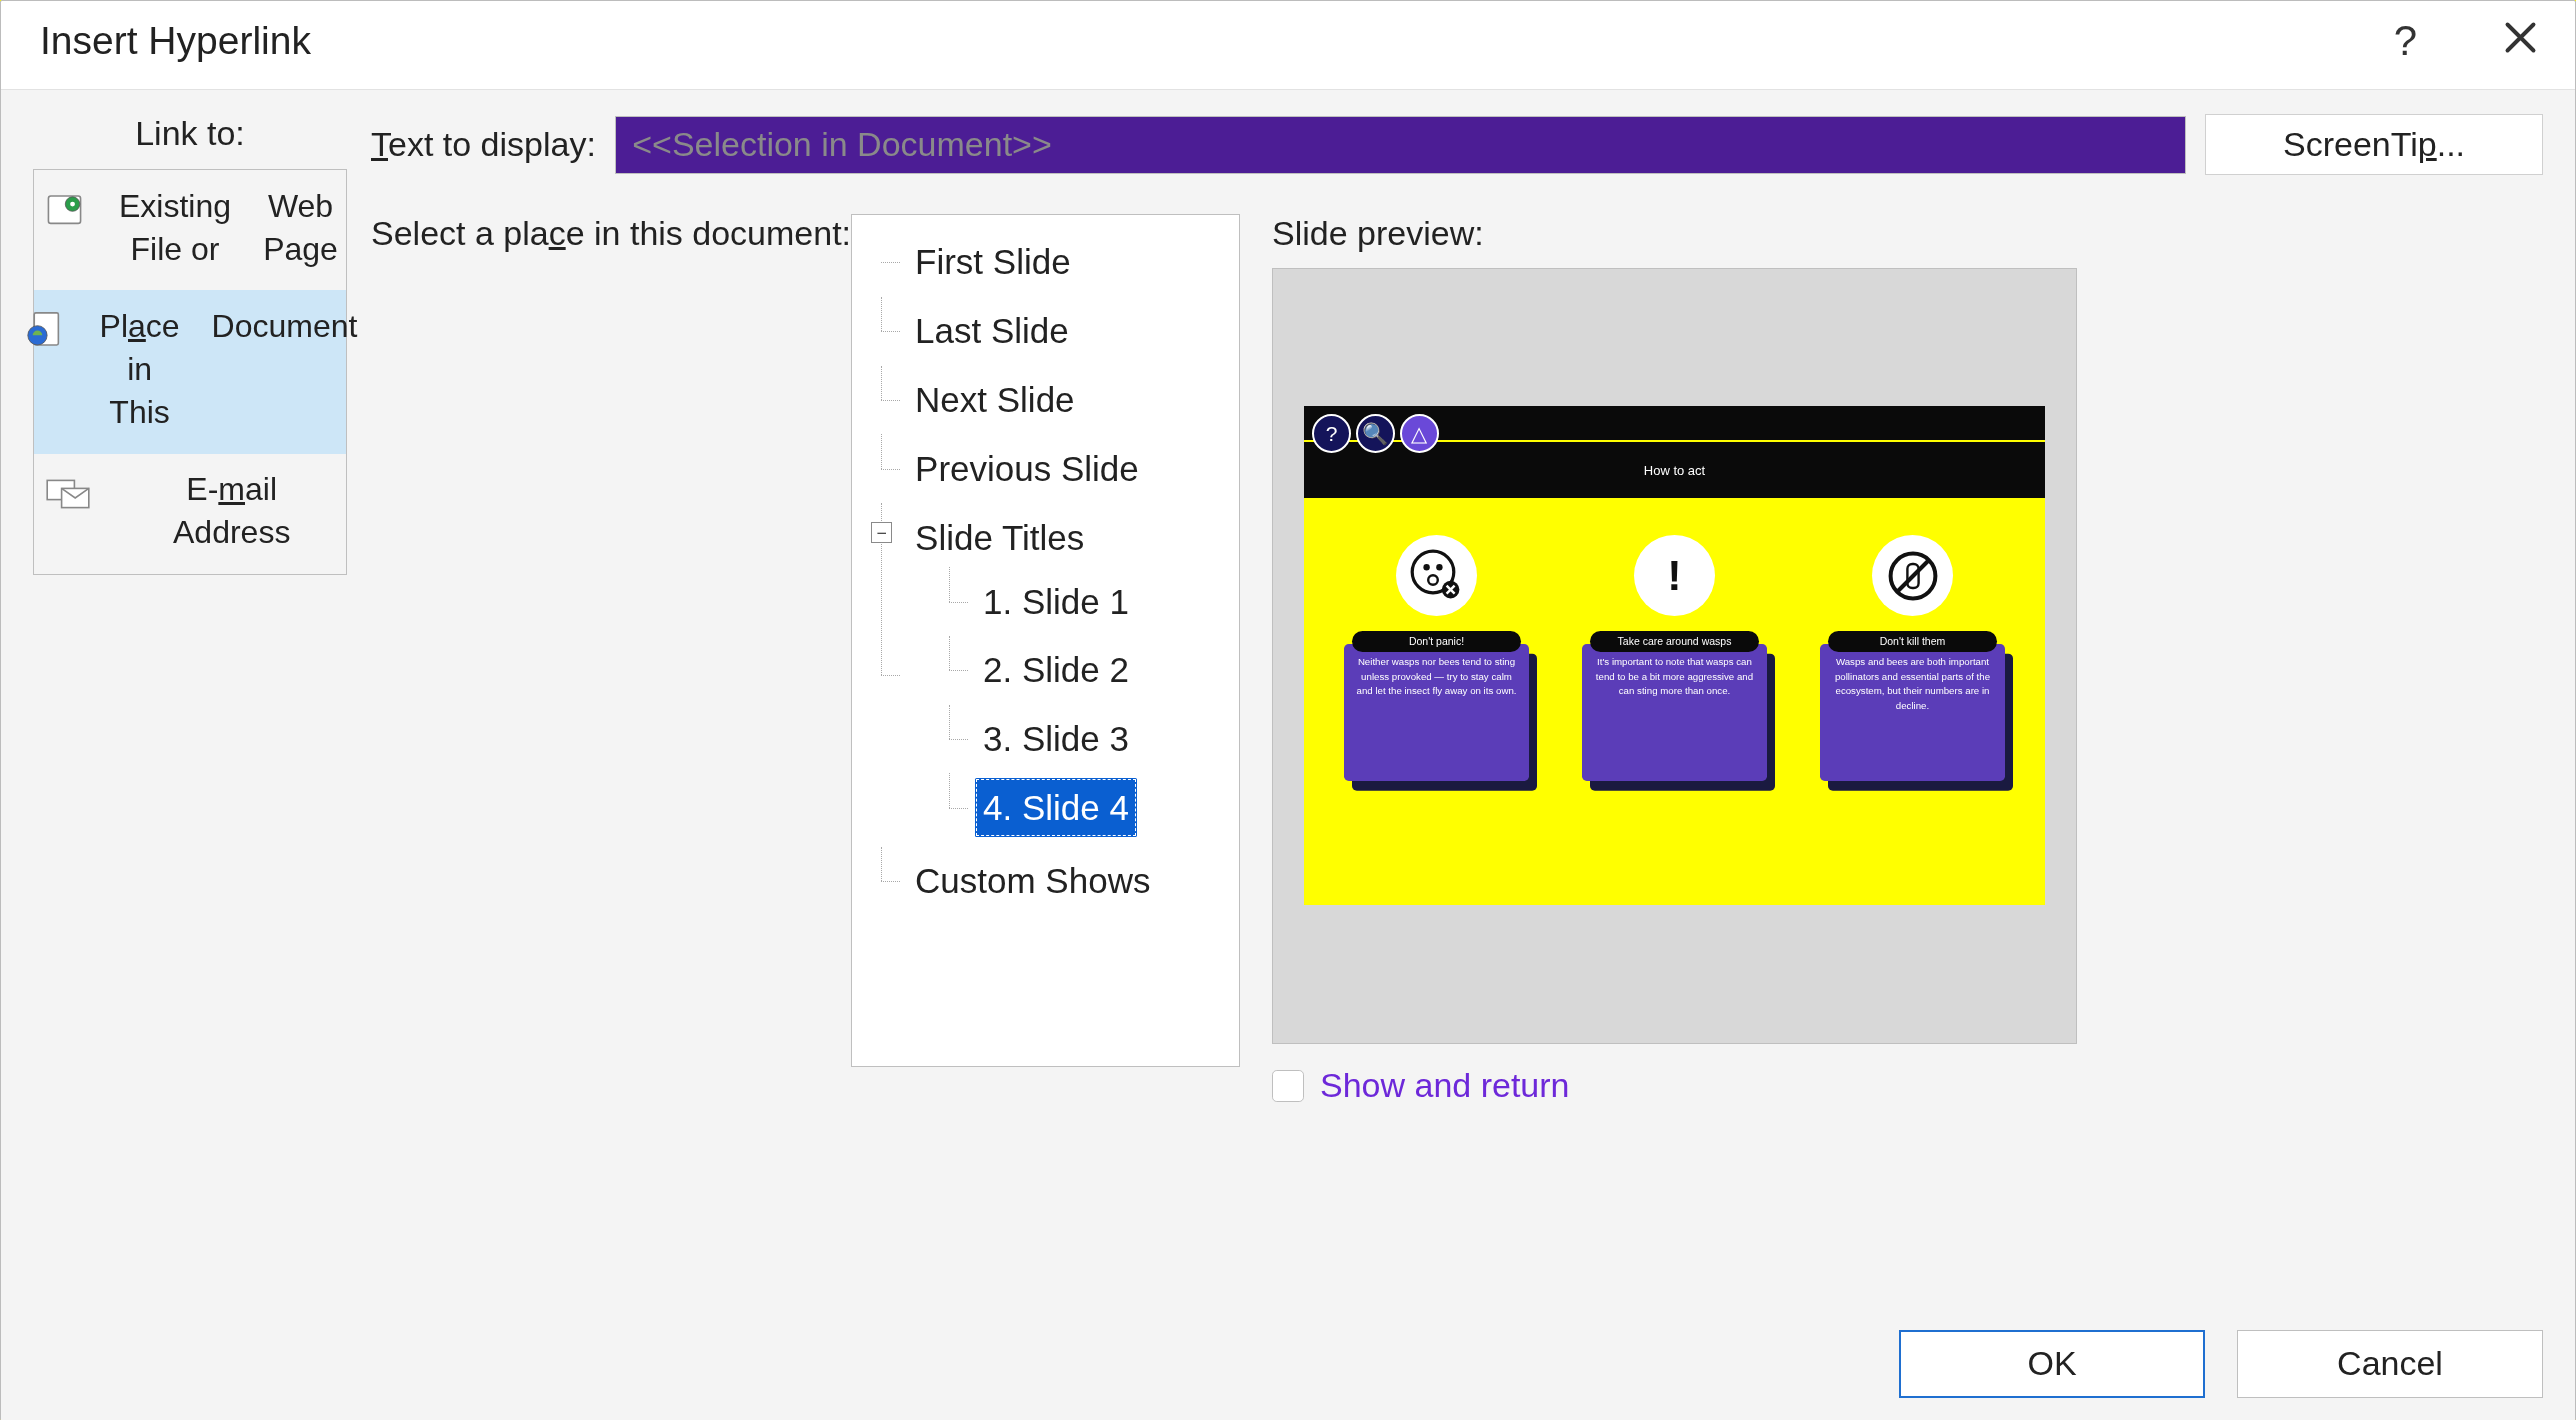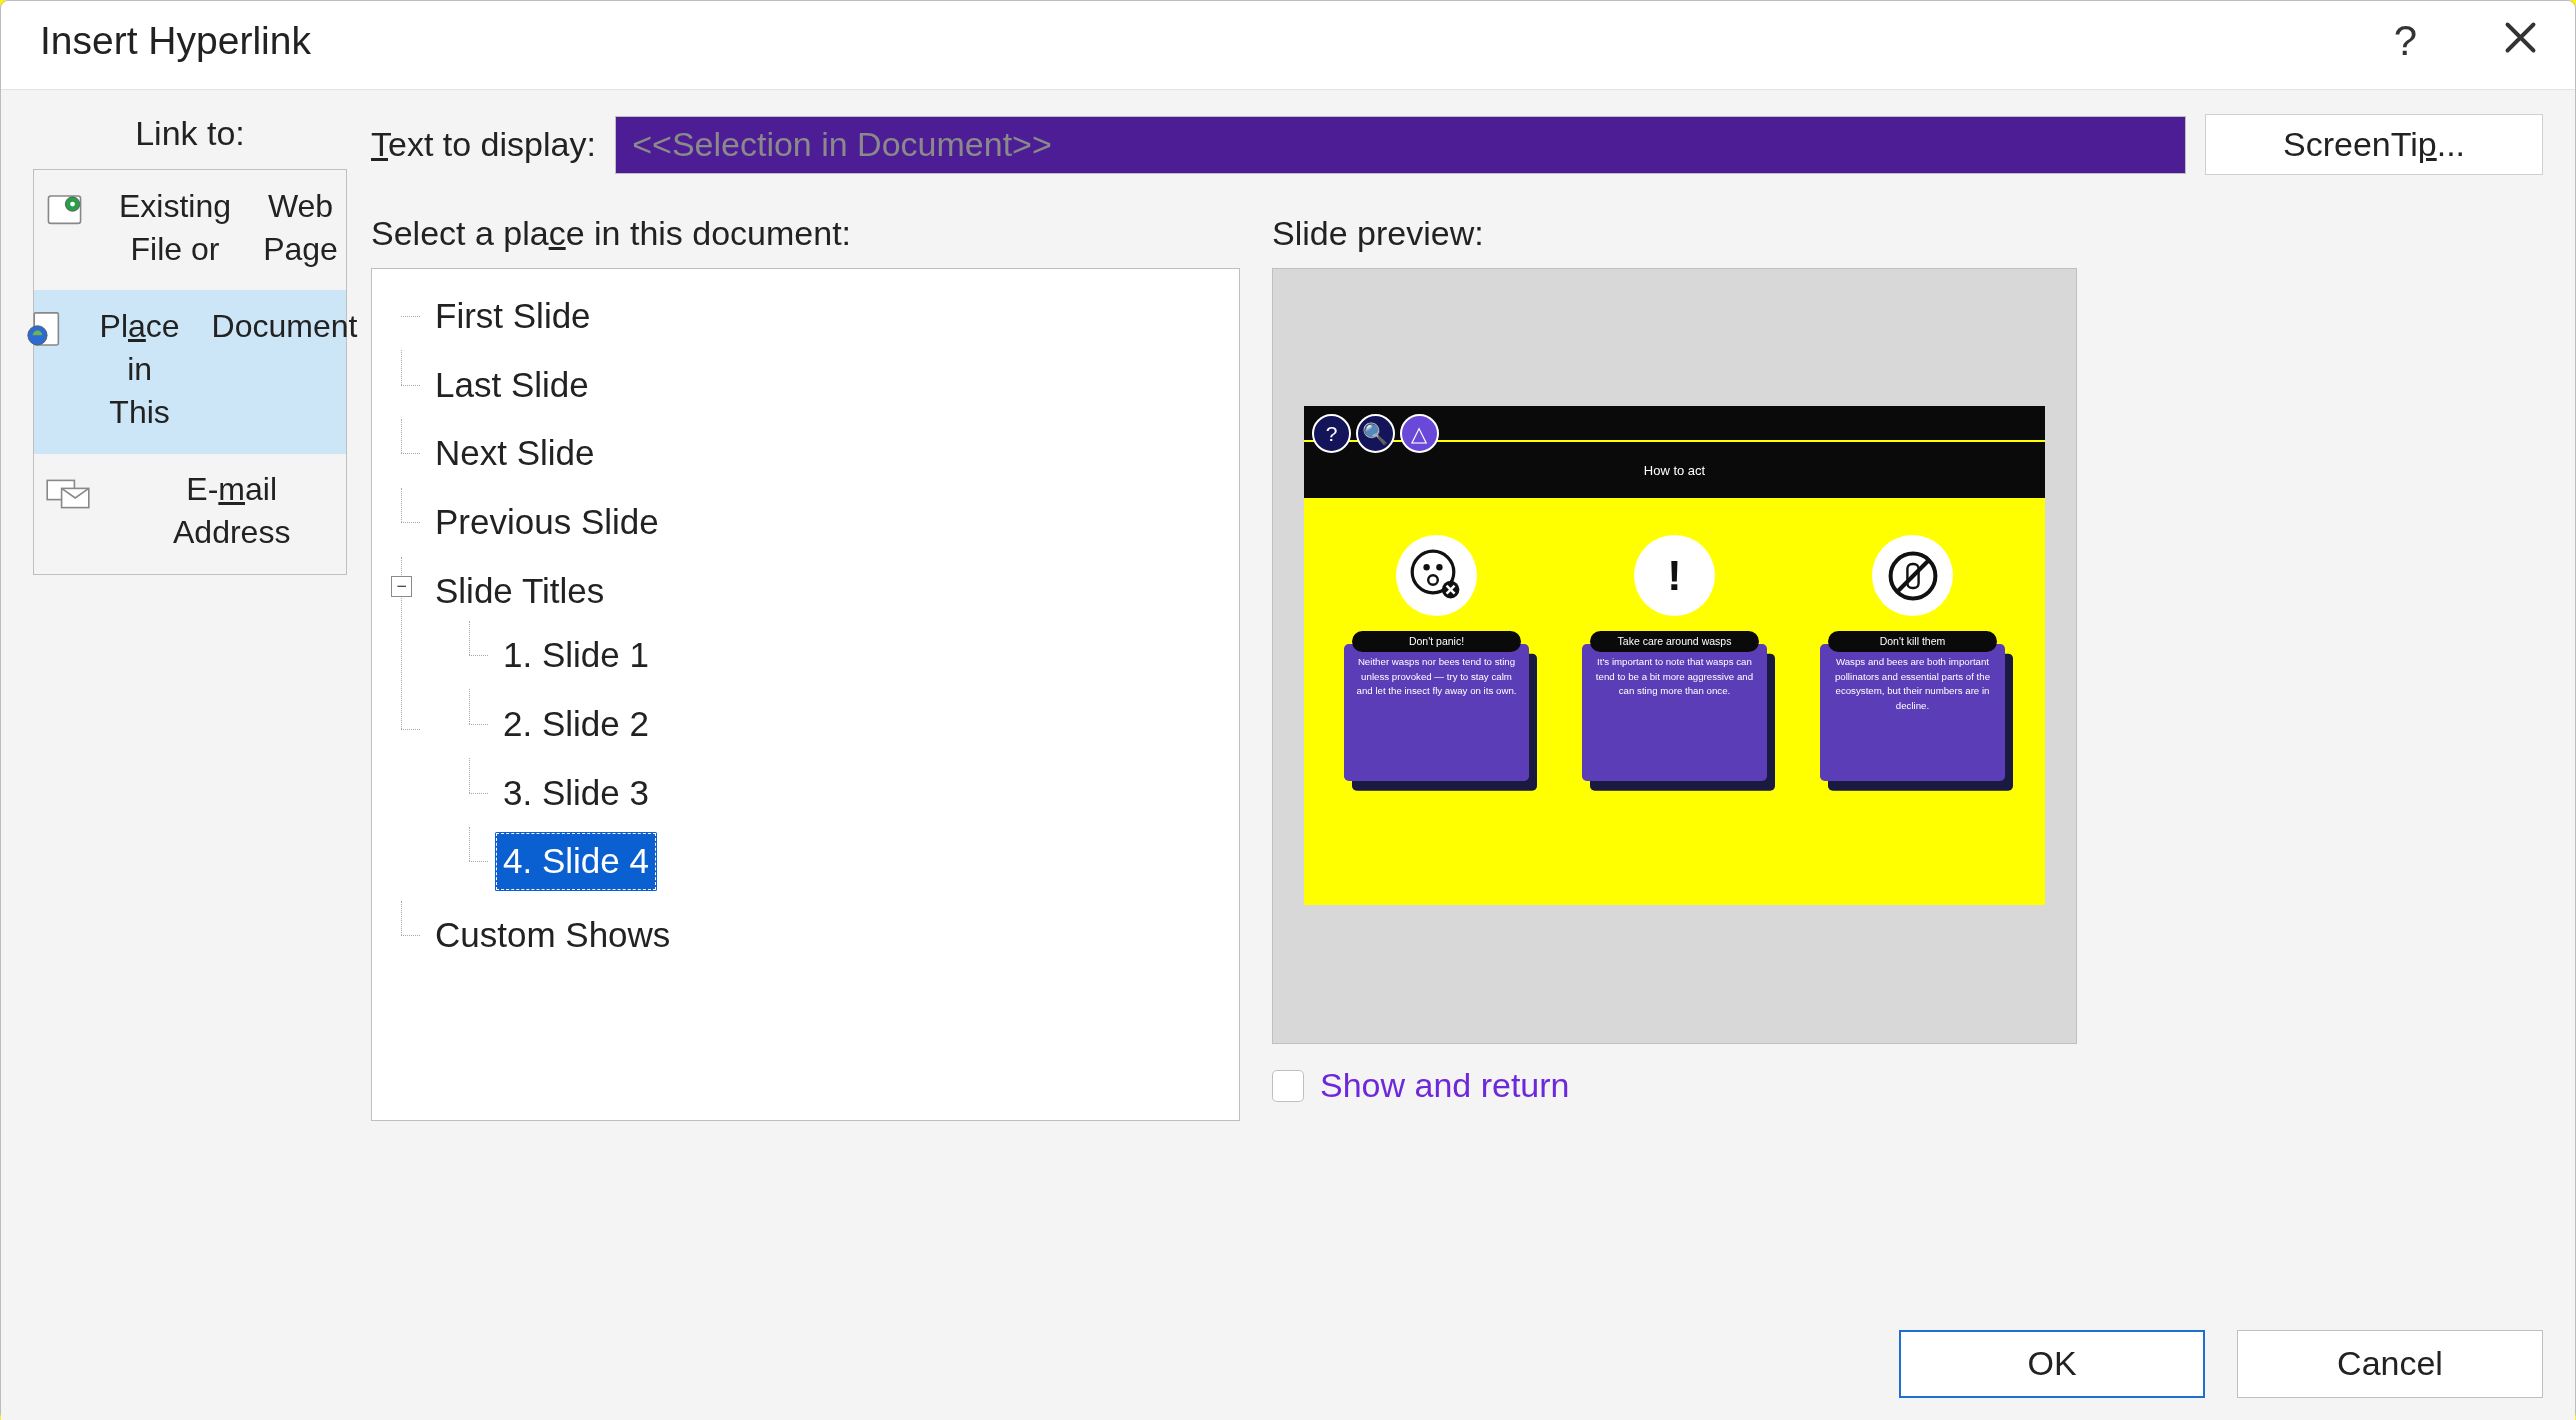--- a/index.html
+++ b/index.html
@@ -3,21 +3,21 @@
 <meta charset="utf-8">
 <style>
   * { box-sizing: border-box; font-family: "Segoe UI", Tahoma, sans-serif; }
   html,body { margin:0; padding:0; width:2576px; height:1421px; background:#f5f5f5; }
   .backdrop {
     position:absolute; inset:0; background:#fcf403;
   }
   .backdrop-stripe { position:absolute; left:0; right:0; background:#0a0a0a; }
   .dialog {
     position:absolute; left:0; top:0; width:2576px; height:1421px;
-    background:#ffffff; border:1.6px solid #bcbcbc; border-radius:8px;
+    background:#ffffff; border:1.6px solid #bcbcbc; border-radius:2px;
     display:flex; flex-direction:column;
   }
   .titlebar {
     display:flex; align-items:center; justify-content:space-between;
     padding:16px 29px 24px 39px;
   }
   .title { font-size:39px; color:#222; }
   .titlebar-right { display:flex; align-items:center; gap:72px; }
   .help-btn, .close-btn { font-size:42px; color:#333; background:none; border:none; cursor:pointer; line-height:1; }
   .close-btn svg { width:39px; height:39px; }
@@ -41,21 +41,21 @@
   .toprow-label { font-size:34px; color:#222; white-space:nowrap; }
   .text-display {
     flex:1; height:58px; border:1.6px solid #bfbfbf; background:#4c1d95;
     font-size:34px; color:#8a8a8a; padding:4.8px 16px; display:flex; align-items:center;
   }
   .screentip-btn {
     width:338px; height:61px; border:1.6px solid #d0d0d0; background:#ffffff;
     font-size:34px; color:#222; cursor:pointer;
   }
   .mid { display:flex; gap:32px; flex:1; }
-  .select-col { width:869px; display:flex; flex-direction:column; }
+  .select-col { width:869px; display:flex; flex-direction:row; }
   .preview-col { flex:1; display:flex; flex-direction:column; }
   .section-label { font-size:34px; color:#222; margin-bottom:14.5px; }
   .tree {
     flex:1; max-height:853px; border:1.6px solid #bfbfbf; background:#ffffff;
     padding:13px 16px; font-size:35px; color:#222; overflow:auto;
   }
   .tree ul { list-style:none; margin:0; padding:0; }
   .tree li { position:relative; padding:4.8px 0 4.8px 39px; line-height:1.6; }
   .tree li::before {
     content:""; position:absolute; left:13px; top:0; bottom:50%;

